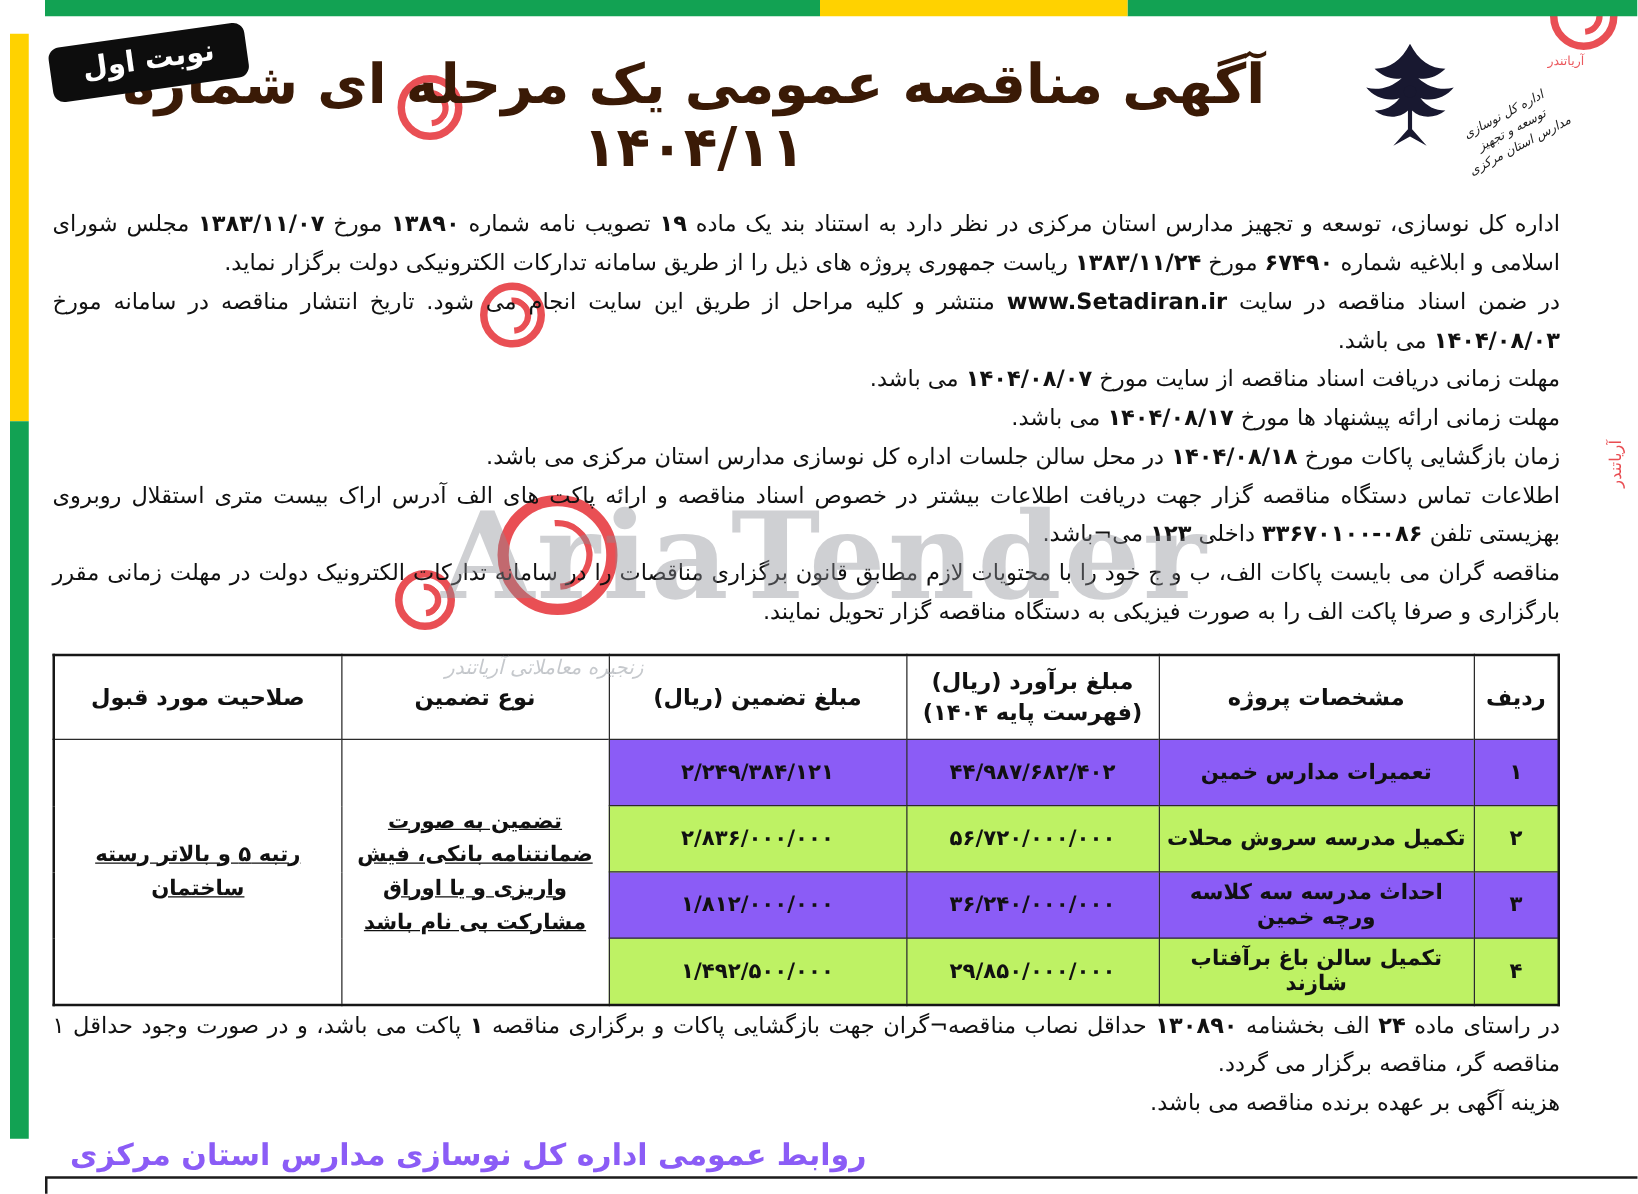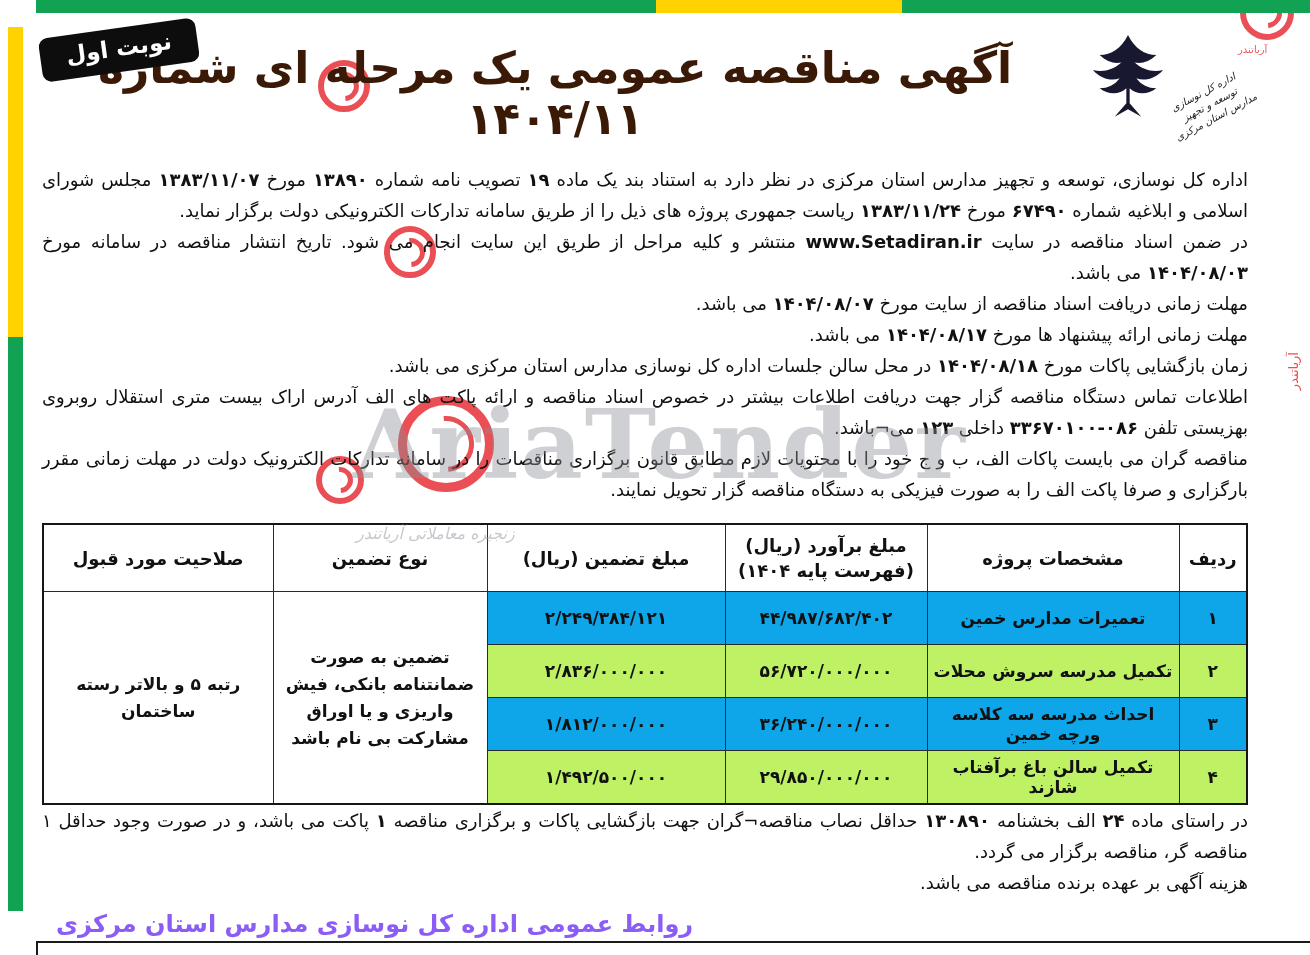--- a/index.html
+++ b/index.html
@@ -54,24 +54,24 @@
   table.tender {
     width:100%; margin-top:18px;
     border-collapse:collapse; table-layout:fixed;
     border:2px solid #161616;
   }
   table.tender th, table.tender td {
     border:1.4px solid #2a2a2a; text-align:center; vertical-align:middle;
     padding:4px 6px;
   }
   table.tender th { font-size:18px; font-weight:bold; height:58px; background:#fff; }
-  table.tender td { font-size:17px; font-weight:bold; height:44px; background:#0ea5e9; }
+  table.tender td { font-size:17px; font-weight:bold; height:44px; background:#8b5cf6; }
   table.tender .est-h div { line-height:25px; }
   tr.alt td { background:#bef264; }
-  td.merge { background:#fff !important; font-size:18px; line-height:27px; padding:6px 14px; }
+  td.merge { background:#fff !important; font-size:18px; line-height:27px; padding:6px 14px;text-decoration:underline; }
 
   
   .notes { }
   .signature {
     margin-top:12px; padding-left:14px;
     text-align:left; font-size:24px; font-weight:bold; color:#8b5cf6;
   }
 
   
   .bottom-frame {

